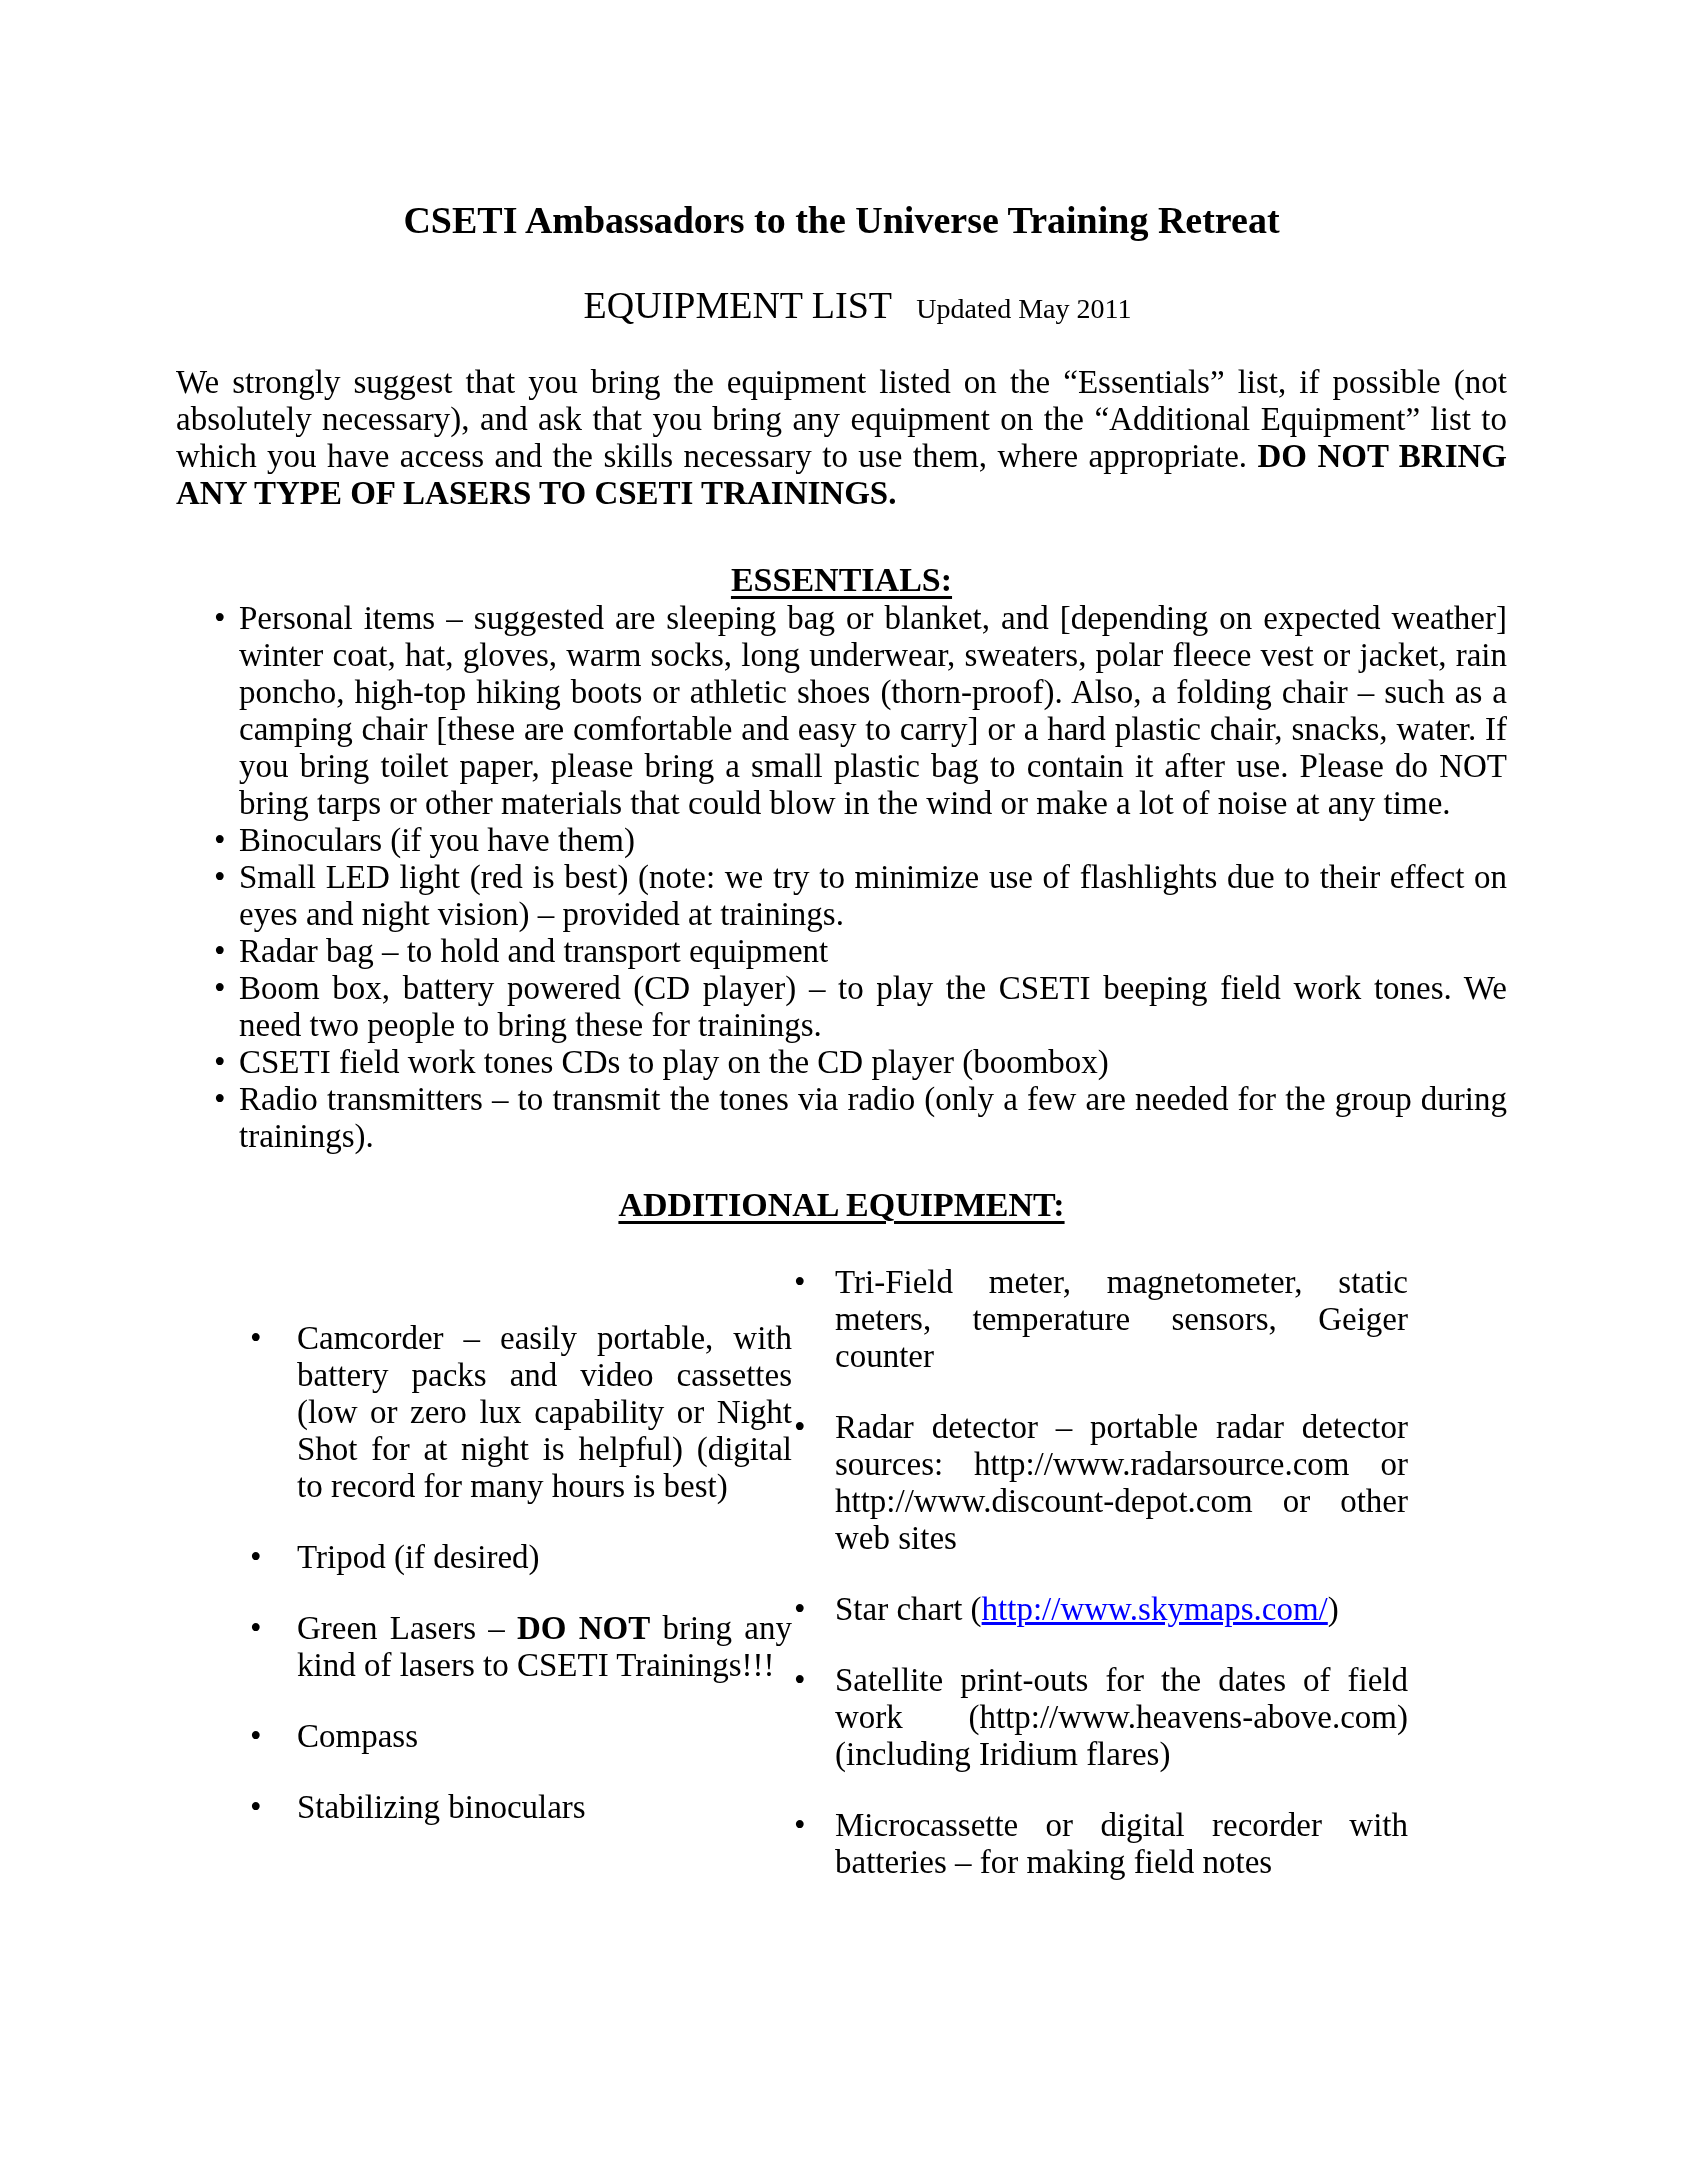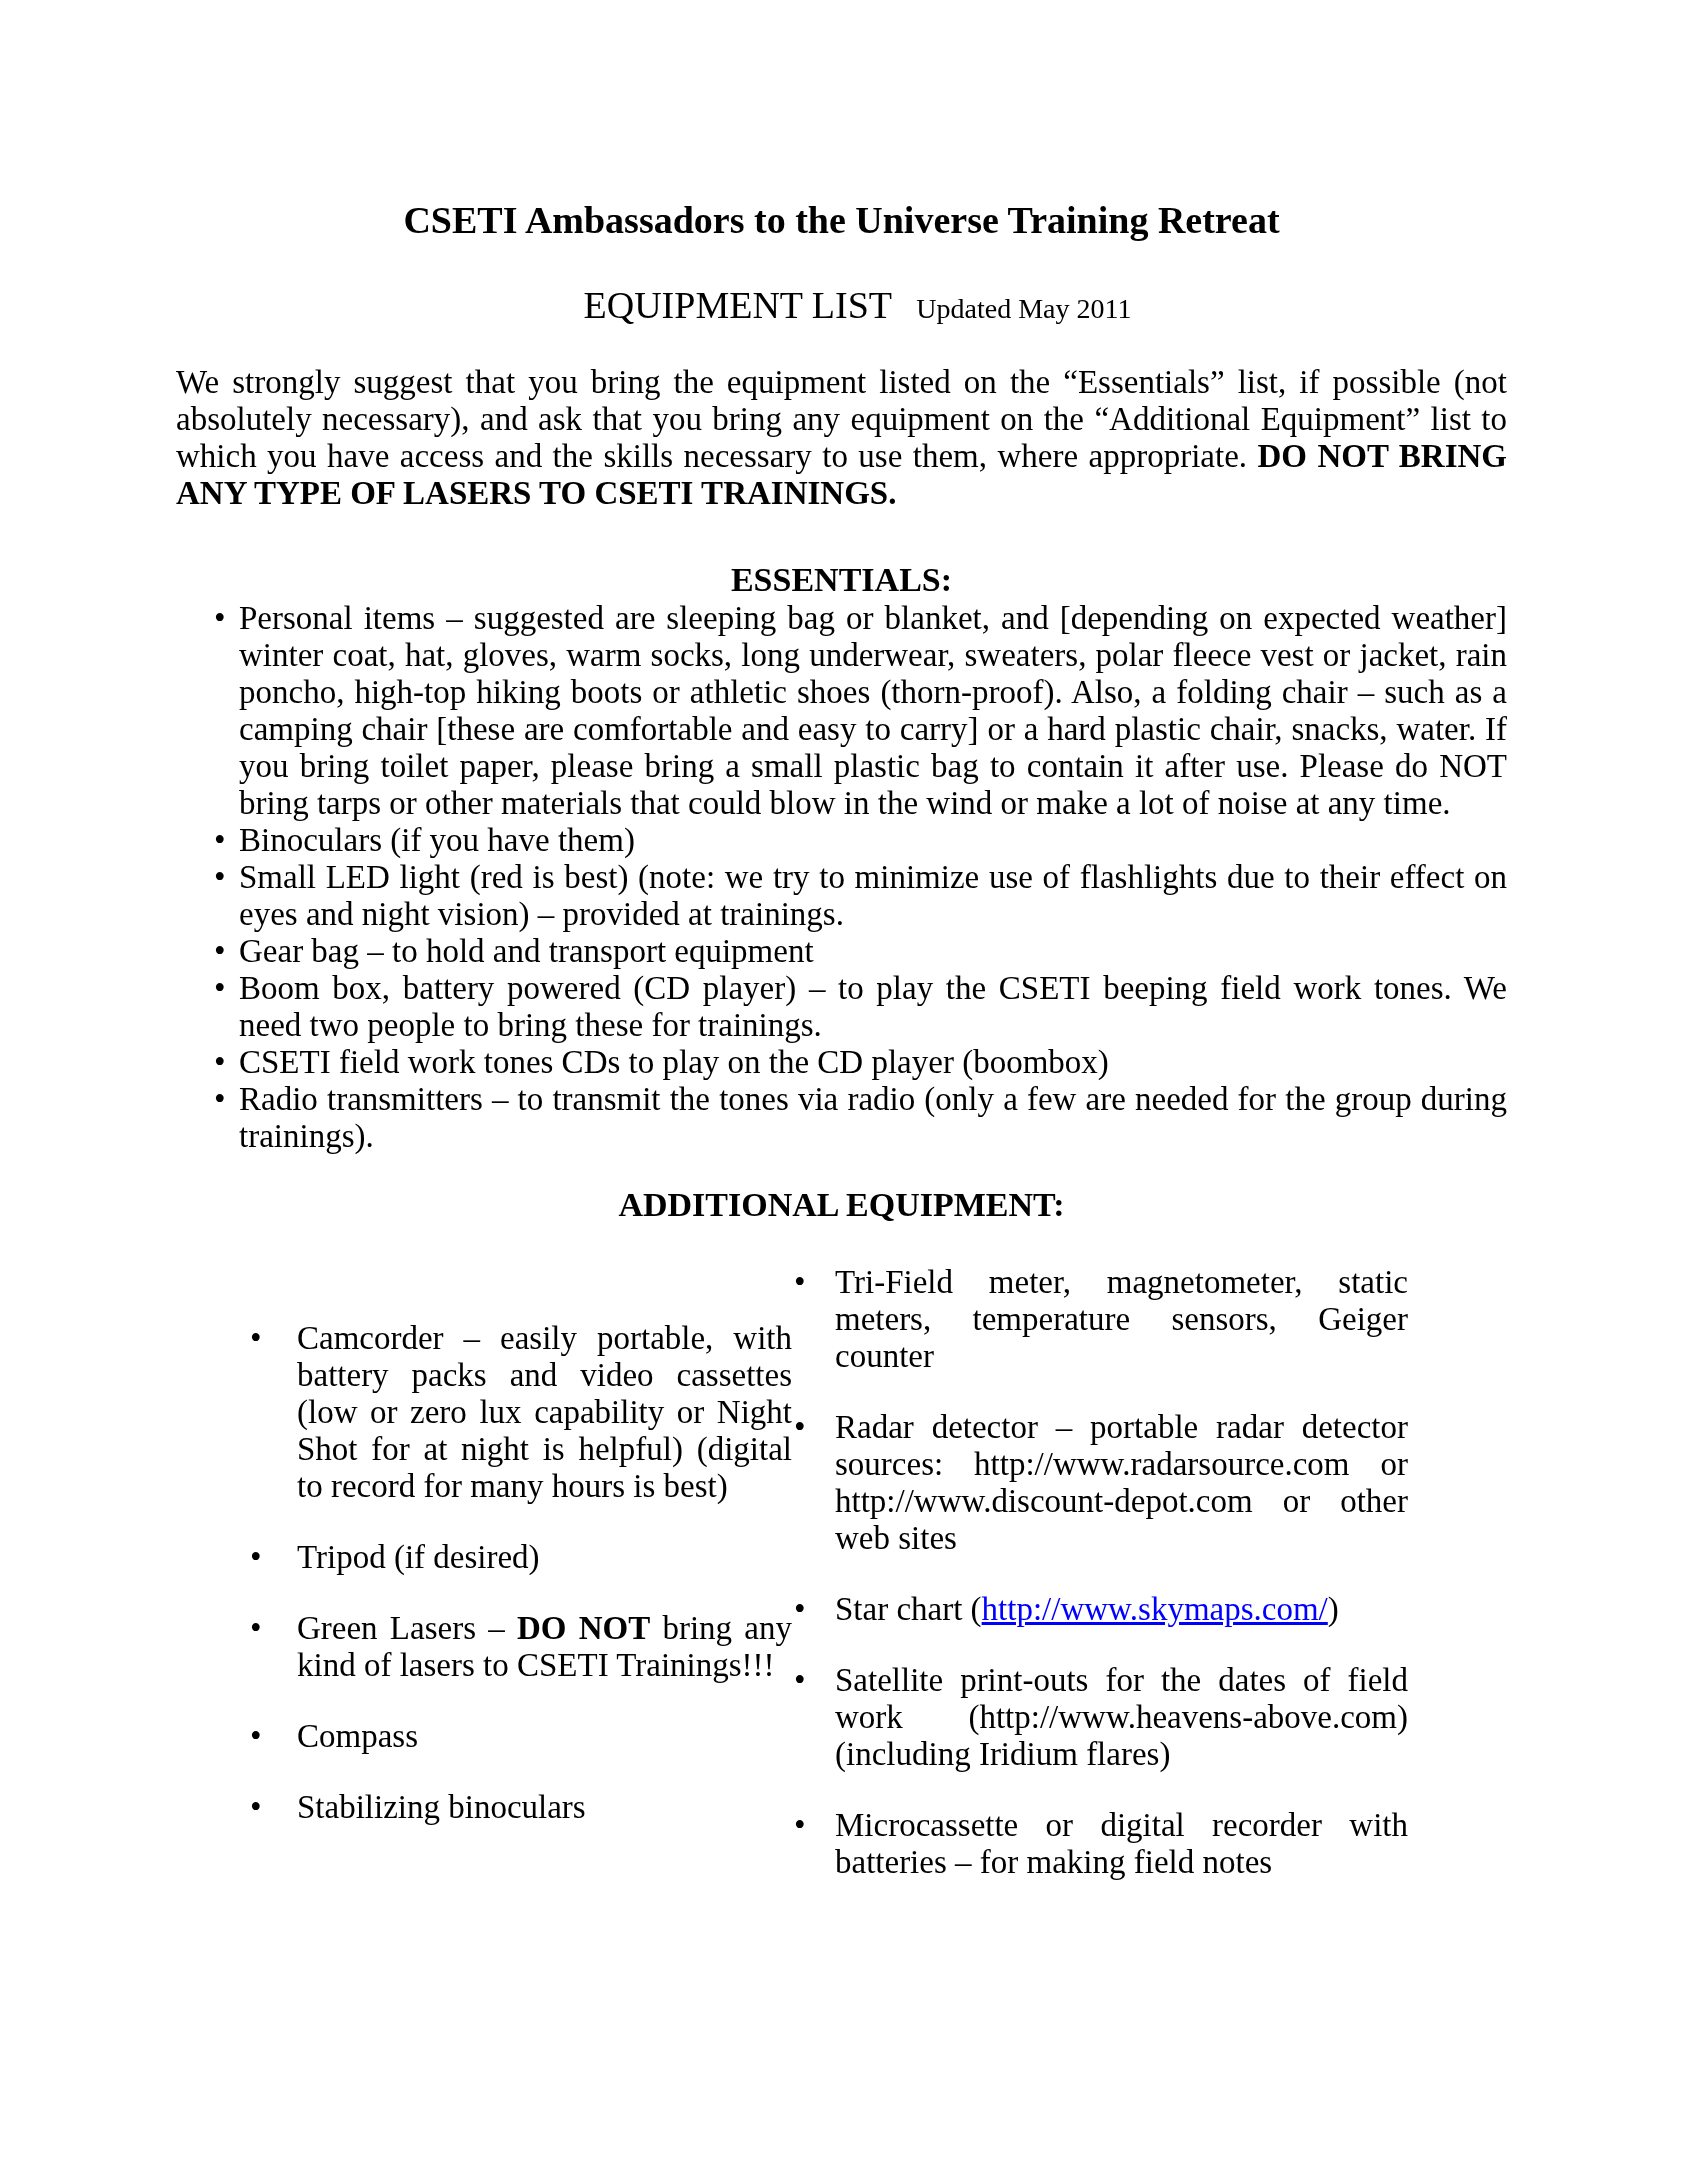--- a/index.html
+++ b/index.html
@@ -35,20 +35,21 @@
     text-align: justify;
   }
   .section-heading {
     margin: 48px 0 0 0;
     text-align: center;
     font-size: 34px;
     line-height: 40px;
     font-weight: bold;
   }
   .underlined {
+    text-decoration: underline;
     text-decoration-thickness: 3px;
     text-underline-offset: 5px;
     margin-top: 16px;
   }
   ul.bullet-list { margin: 0; padding: 0; list-style: none; }
   ul.bullet-list li { position: relative; text-align: justify; }
   ul.bullet-list li::before {
     content: "\2022";
     position: absolute;
     top: 0;
@@ -82,21 +83,21 @@
   <p class="intro"><span>We strongly suggest that you bring the equipment listed on the “Essentials” list, if possible (not absolutely necessary), and ask that you bring any equipment on the “Additional Equipment” list to which you have access and the skills necessary to use them, where appropriate. </span><b>DO NOT BRING ANY TYPE OF LASERS TO CSETI TRAININGS.</b></p>
 
   <h2 class="section-heading">
     <span class="underlined">ESSENTIALS:</span>
   </h2>
 
   <ul class="bullet-list essentials-list">
       <li><span>Personal items – suggested are sleeping bag or blanket, and [depending on expected weather] winter coat, hat, gloves, warm socks, long underwear, sweaters, polar fleece vest or jacket, rain poncho, high-top hiking boots or athletic shoes (thorn-proof). Also, a folding chair – such as a camping chair [these are comfortable and easy to carry] or a hard plastic chair, snacks, water. If you bring toilet paper, please bring a small plastic bag to contain it after use.  Please do NOT bring tarps or other materials that could blow in the wind or make a lot of noise at any time.</span></li>
       <li><span>Binoculars (if you have them)</span></li>
       <li><span>Small LED light (red is best) (note: we try to minimize use of flashlights due to their effect on eyes and night vision) – provided at trainings.</span></li>
-      <li><span>Gear bag – to hold and transport equipment</span></li>
+      <li><span>Radar bag – to hold and transport equipment</span></li>
       <li><span>Boom box, battery powered (CD  player) – to play the CSETI beeping field work tones. We need two people to bring these for trainings.</span></li>
       <li><span>CSETI field work tones CDs  to play on the CD player (boombox)</span></li>
       <li><span>Radio transmitters – to transmit the tones via radio (only a few are needed for the group during trainings).</span></li>
     </ul>
 
   <h2 class="section-heading additional-heading">
     <span class="underlined">ADDITIONAL EQUIPMENT:</span>
   </h2>
 
   <div class="columns">

